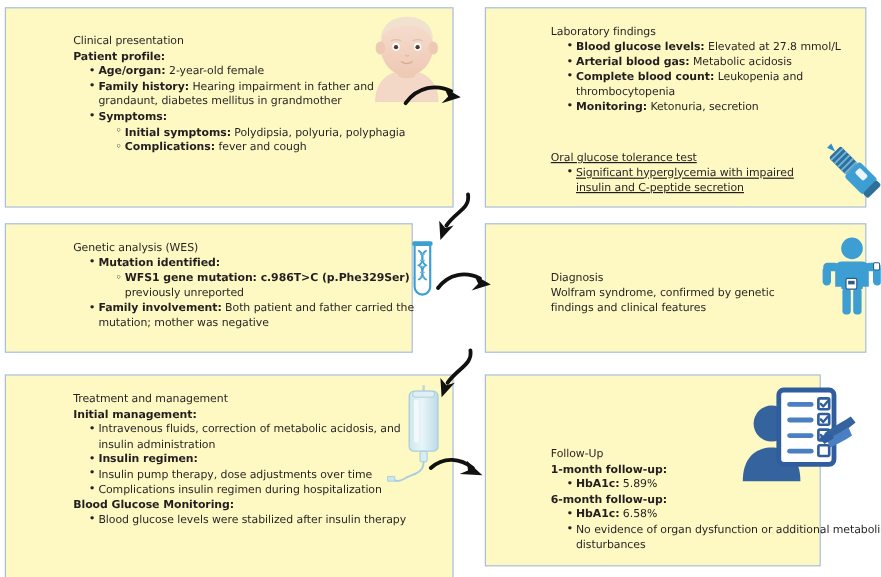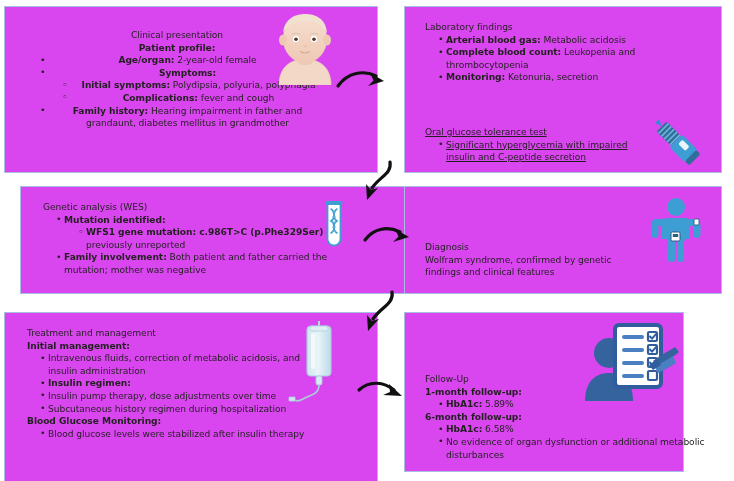--- a/index.html
+++ b/index.html
@@ -16,23 +16,24 @@
     overflow: hidden;
   }
   #canvas {
     position: absolute;
     left: 0; top: 0;
     width: 734px;
     height: 481px;
   }
   .box {
     position: absolute;
-    background: #d946ef;
+    background: #fef9c3;
     border: 1.6px solid #a8bfe3;
     box-sizing: border-box;
+    padding-left: 34px;
   }
   .box-inner {
     position: relative;
     width: 100%;
     height: 100%;
     box-sizing: border-box;
   }
   .txt {
     position: absolute;
     font-size: 9.1px;
@@ -85,32 +86,32 @@
   
   .icon { position: absolute; }
 </style>
 </head>
 <body>
 
 <div id="canvas">
 
   <div class="box" style="left:4px; top:6px; width:374px; height:167px;">
     <div class="box-inner">
-      <div class="txt" style="left:22px; top:22px; width:300px;text-align:center;">
+      <div class="txt" style="left:22px; top:22px; width:300px;">
         <div class="hdr">Clinical presentation</div>
         <div class="b">Patient profile:</div>
         <ul class="lvl1">
           <li><b>Age/organ:</b><span> 2-year-old female</span></li>
+          <li><b>Family history:</b><span> Hearing impairment in father and grandaunt, diabetes mellitus in grandmother</span></li>
           <li><b>Symptoms:</b><span></span>
             <ul class="lvl2">
               <li><b>Initial symptoms:</b><span> Polydipsia, polyuria, polyphagia</span></li>
               <li><b>Complications:</b><span> fever and cough</span></li>
             </ul>
           </li>
-          <li><b>Family history:</b><span> Hearing impairment in father and grandaunt, diabetes mellitus in grandmother</span></li>
         </ul>
       </div>
 
       <div class="icon" style="left:264px; top:2px; width:72px; height:76px;">
         <svg width="72" height="76" viewBox="0 0 72 76">
           <defs>
             <linearGradient id="skin" x1="0" y1="0" x2="0" y2="1">
               <stop offset="0" stop-color="#f6ded0"></stop>
               <stop offset="1" stop-color="#eec9b4"></stop>
             </linearGradient>
@@ -144,20 +145,21 @@
         </svg>
       </div>
     </div>
   </div>
 
   <div class="box" style="left:404px; top:6px; width:318px; height:167px;">
     <div class="box-inner">
       <div class="txt" style="left:20px; top:14px; width:262px;">
         <div class="hdr">Laboratory findings</div>
         <ul class="lvl1">
+          <li><b>Blood glucose levels:</b><span> Elevated at 27.8 mmol/L</span></li>
           <li><b>Arterial blood gas:</b><span> Metabolic acidosis</span></li>
           <li><b>Complete blood count:</b><span> Leukopenia and thrombocytopenia</span></li>
           <li><b>Monitoring:</b><span> Ketonuria, secretion</span></li>
         </ul>
       </div>
       <div class="txt" style="left:20px; top:119px; width:215px;text-decoration:underline;">
         <div class="hdr">Oral glucose tolerance test</div>
         <ul class="lvl1">
           <li><span>Significant hyperglycemia with impaired insulin and C-peptide secretion</span></li>
         </ul>
@@ -182,21 +184,21 @@
 
             <rect x="39" y="28.5" width="10" height="6" rx="1.6" fill="#eaf4fa"></rect>
 
             <rect x="56" y="26" width="6" height="16" rx="2" fill="#2f6f99"></rect>
           </g>
         </svg>
       </div>
     </div>
   </div>
 
-  <div class="box" style="left:20px; top:186px; width:398px; height:108px;">
+  <div class="box" style="left:4px; top:186px; width:340px; height:108px;">
     <div class="box-inner">
       <div class="txt" style="left:22px; top:14px; width:300px;">
         <div class="hdr">Genetic analysis (WES)</div>
         <ul class="lvl1">
           <li><b>Mutation identified:</b>
             <ul class="lvl2">
               <li><b>WFS1 gene mutation: c.986T&gt;C (p.Phe329Ser)</b><span> — previously unreported</span></li>
             </ul>
           </li>
           <li><b>Family involvement:</b><span> Both patient and father carried the mutation; mother was negative</span></li>
@@ -221,21 +223,21 @@
             <line x1="19" y1="32" x2="23" y2="32"></line>
             <line x1="19" y1="36" x2="23" y2="36"></line>
           </g>
         </svg>
       </div>
     </div>
   </div>
 
   <div class="box" style="left:404px; top:186px; width:318px; height:108px;">
     <div class="box-inner">
-      <div class="txt" style="left:20px; top:54px; width:205px;">
+      <div class="txt" style="left:20px; top:39px; width:205px;">
         <div class="hdr">Diagnosis</div>
         <div>Wolfram syndrome, confirmed by genetic findings and clinical features</div>
       </div>
 
       <div class="icon" style="left:240px; top:8px; width:62px; height:68px;">
         <svg width="62" height="68" viewBox="0 0 62 68">
           <g fill="#3d9ed3">
             <circle cx="31" cy="12" r="9"></circle>
 
             <path d="M22 23 h18 a5 5 0 0 1 5 5 v16 h-6 v-12 h-16 v12 h-6 v-16 a5 5 0 0 1 5 -5 z"></path>
@@ -261,21 +263,21 @@
 
   <div class="box" style="left:4px; top:312px; width:374px; height:188px;">
     <div class="box-inner">
       <div class="txt" style="left:22px; top:14px; width:290px;">
         <div class="hdr">Treatment and management</div>
         <div class="b">Initial management:</div>
         <ul class="lvl1">
           <li><span>Intravenous fluids, correction of metabolic acidosis, and insulin administration</span></li>
           <li><b>Insulin regimen:</b></li>
           <li><span>Insulin pump therapy, dose adjustments over time</span></li>
-          <li><span>Subcutaneous history regimen during hospitalization</span></li>
+          <li><span>Complications insulin regimen during hospitalization</span></li>
         </ul>
         <div class="b">Blood Glucose Monitoring:</div>
         <ul class="lvl1">
           <li><span>Blood glucose levels were stabilized after insulin therapy</span></li>
         </ul>
       </div>
 
       <div class="icon" style="left:282px; top:6px; width:62px; height:92px;">
         <svg width="62" height="92" viewBox="0 0 62 92">
           <defs>

